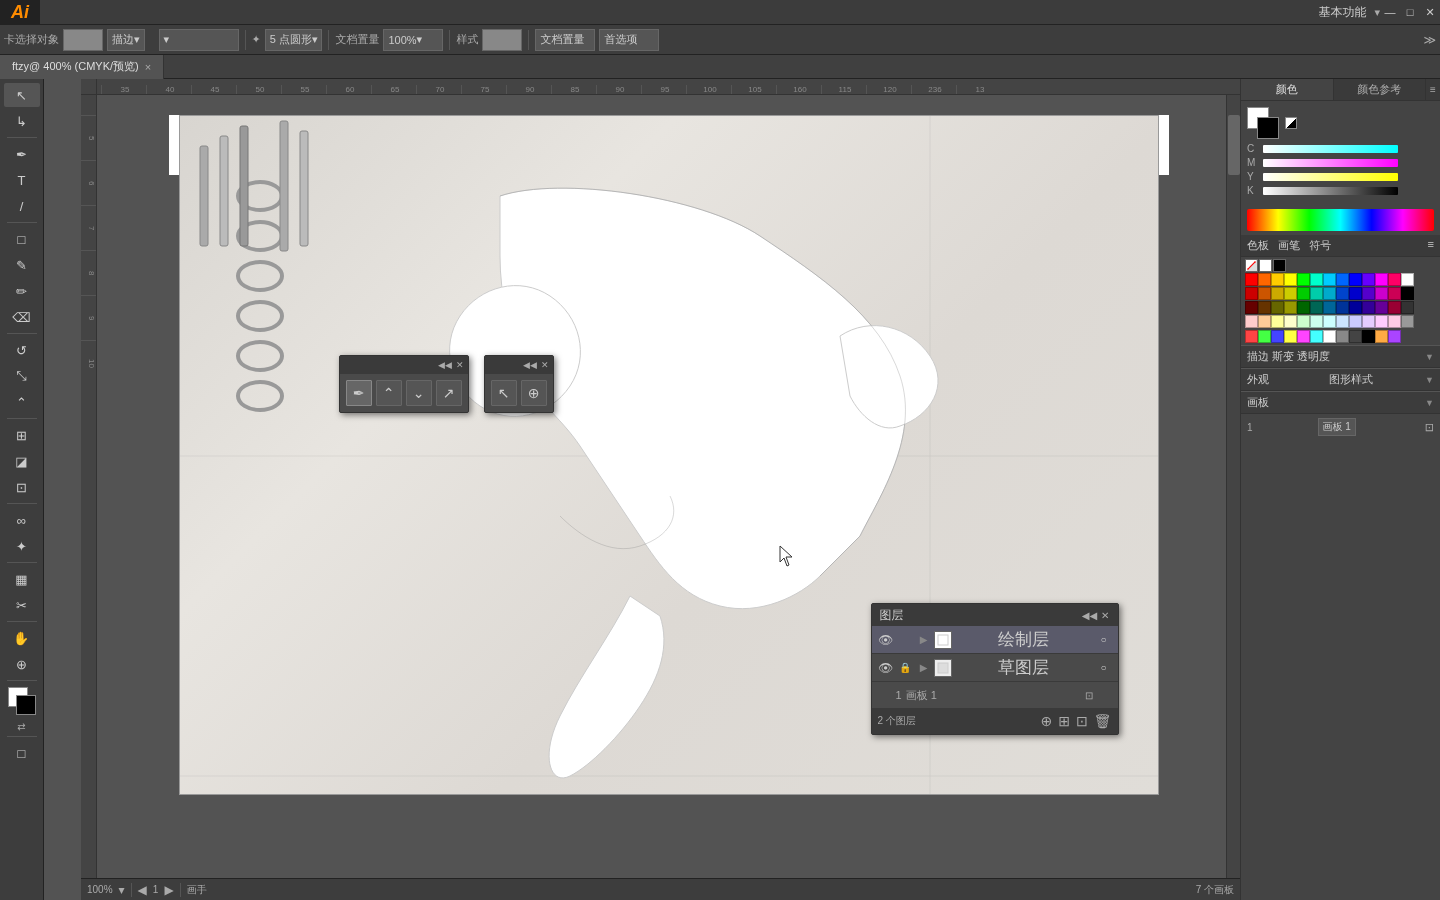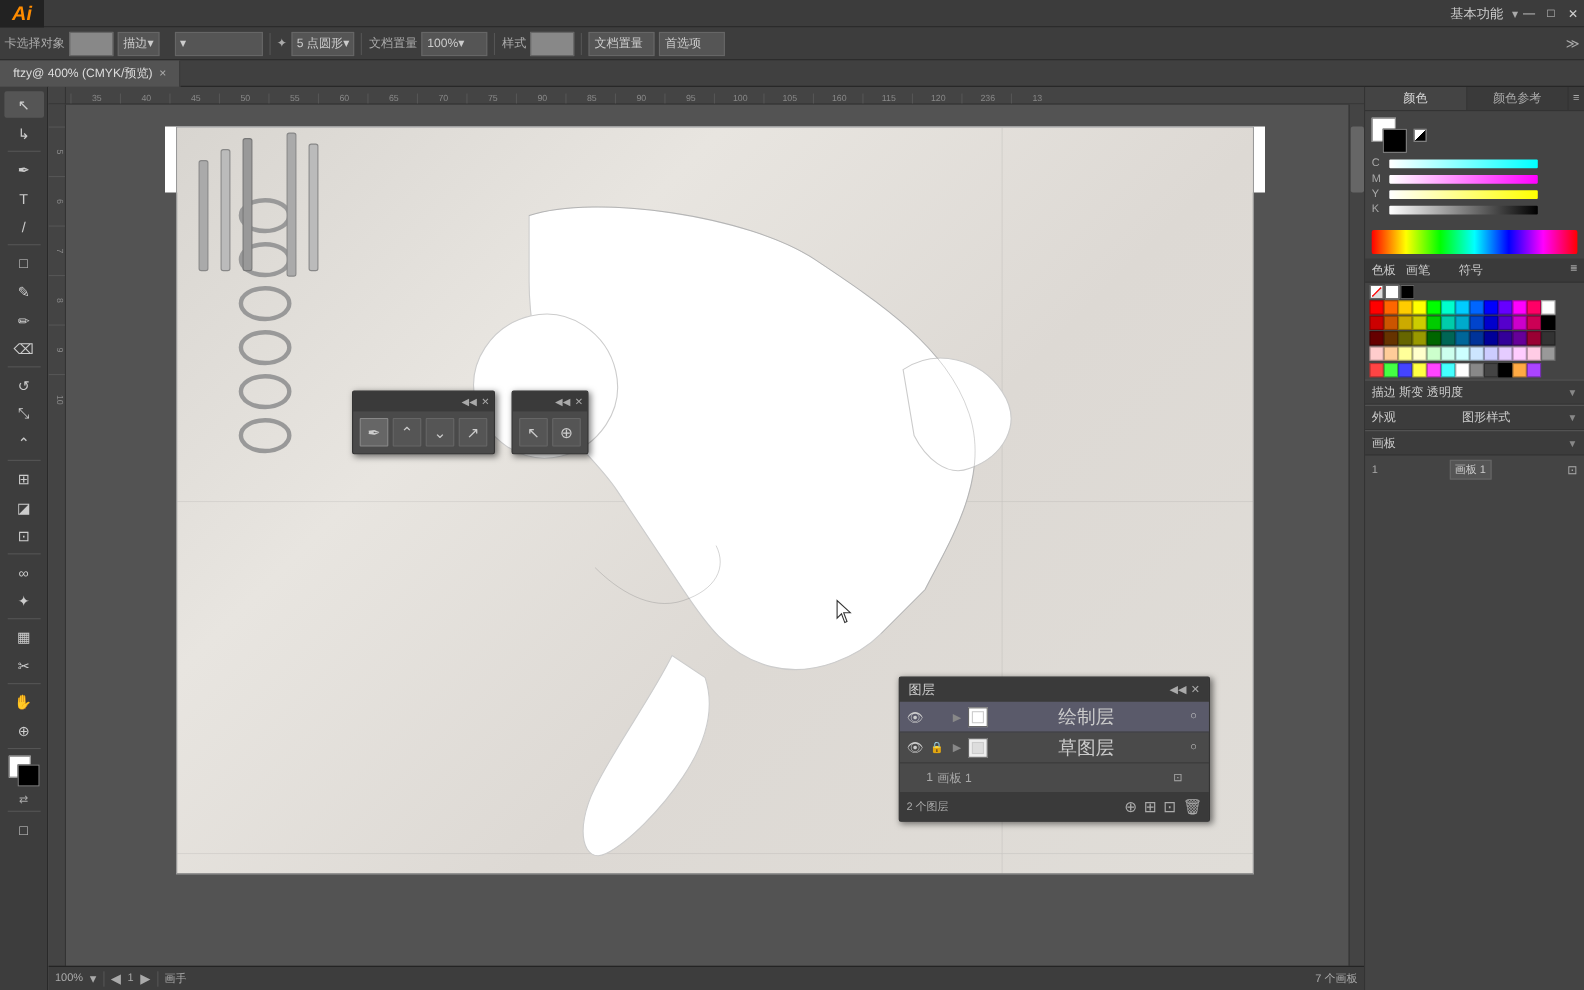--- a/index.html
+++ b/index.html
@@ -59,21 +59,21 @@
     }
     .tool-btn {
       width: 36px; height: 24px; display: flex; align-items: center; justify-content: center;
       cursor: pointer; color: #ccc; font-size: 13px; border-radius: 2px;
     }
     .tool-btn.active { background: #555; }
     .tool-sep { width: 30px; height: 1px; background: #555; margin: 2px 0; }
 
     
     #canvas-area {
-      flex: 1; background: #535353; position: relative; overflow: hidden;
+      flex: 1; background: #535353; position: relative; overflow: hidden; margin-left: 37px;
     }
     #ruler-top {
       position: absolute; top: 0; left: 16px; right: 0; height: 16px; background: #444;
       border-bottom: 1px solid #333; display: flex; align-items: center;
     }
     #ruler-left {
       position: absolute; top: 16px; left: 0; width: 16px; bottom: 0; background: #444;
       border-right: 1px solid #333;
     }
     #ruler-corner {
@@ -114,21 +114,21 @@
     .float-panel-btn { font-size: 9px; color: #aaa; cursor: pointer; }
     .float-panel-body { padding: 6px; display: flex; gap: 4px; align-items: center; }
     .panel-tool-btn {
       width: 26px; height: 26px; display: flex; align-items: center; justify-content: center;
       background: #555; border: 1px solid #666; cursor: pointer; border-radius: 1px; color: #ccc; font-size: 14px;
     }
     .panel-tool-btn.active { background: #666; border-color: #888; }
 
     
     #layers-panel {
-      position: absolute; bottom: 48px; right: 50px; width: 283px; background: #4a4a4a;
+      position: absolute; bottom: 60px; right: 50px; width: 248px; background: #4a4a4a;
       border: 1px solid #333; border-radius: 2px; box-shadow: 2px 2px 6px rgba(0,0,0,0.5); z-index: 10;
     }
     .layers-header {
       height: 22px; background: #3a3a3a; display: flex; align-items: center; padding: 0 8px;
       font-size: 11px; color: #ccc; justify-content: space-between;
     }
     .layers-header-left { font-size: 12px; color: #ccc; }
     .layers-header-right { display: flex; gap: 4px; }
     .layers-btn { font-size: 10px; color: #aaa; cursor: pointer; }
     .layer-row {
@@ -540,21 +540,21 @@
         <div class="slider-track" style="background:linear-gradient(to right,#fff,#000);"></div>
         <span class="slider-val"></span>
       </div>
     </div>
 
     <div class="color-spectrum"></div>
 
     <div class="color-section-title">
       <span>
         <span style="margin-right:6px;">色板</span>
-        <span style="margin-right:23px;">画笔</span>
+        <span style="margin-right:6px;">画笔</span>
         <span>符号</span>
       </span>
       <span>≡</span>
     </div>
 
     <div style="padding:2px 4px;">
 
       <div style="display:flex;gap:1px;margin-bottom:1px;">
         <div style="width:13px;height:13px;background:linear-gradient(135deg,#fff 50%,#ddd 50%);border:0.5px solid #666;position:relative;">
           <div style="position:absolute;top:0;left:0;width:100%;height:100%;border:0.5px solid red;transform:rotate(-45deg) scaleY(0.1);transform-origin:center;background:red;"></div>

